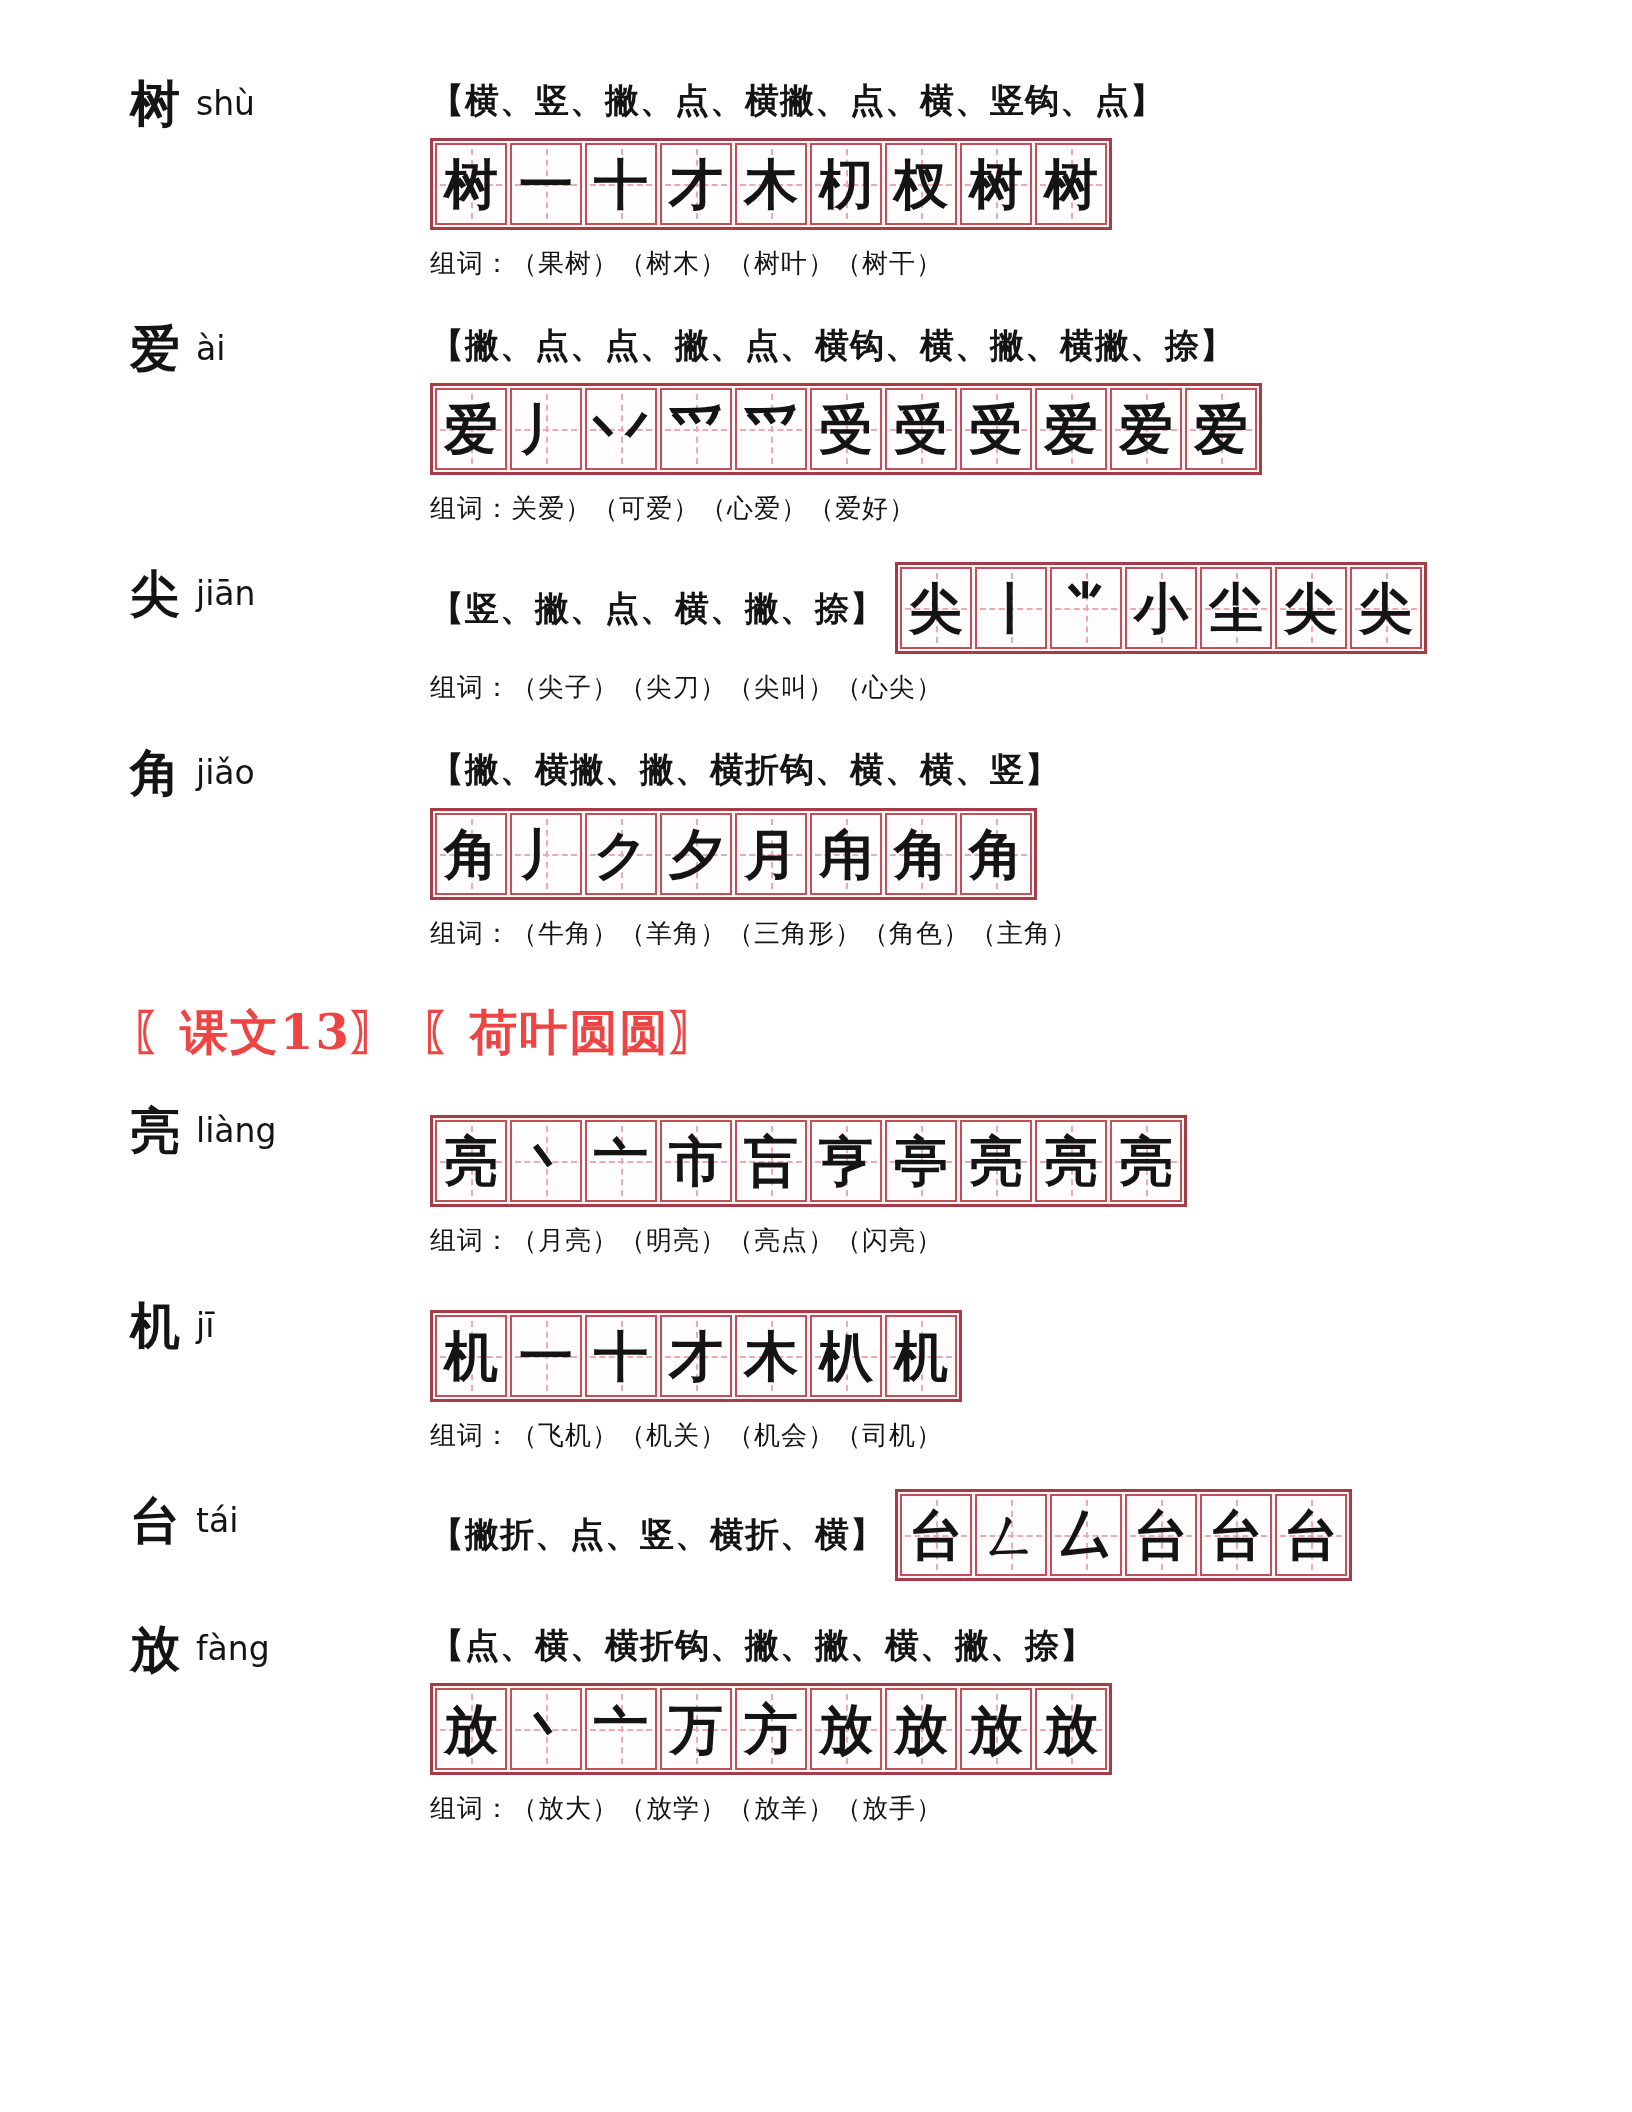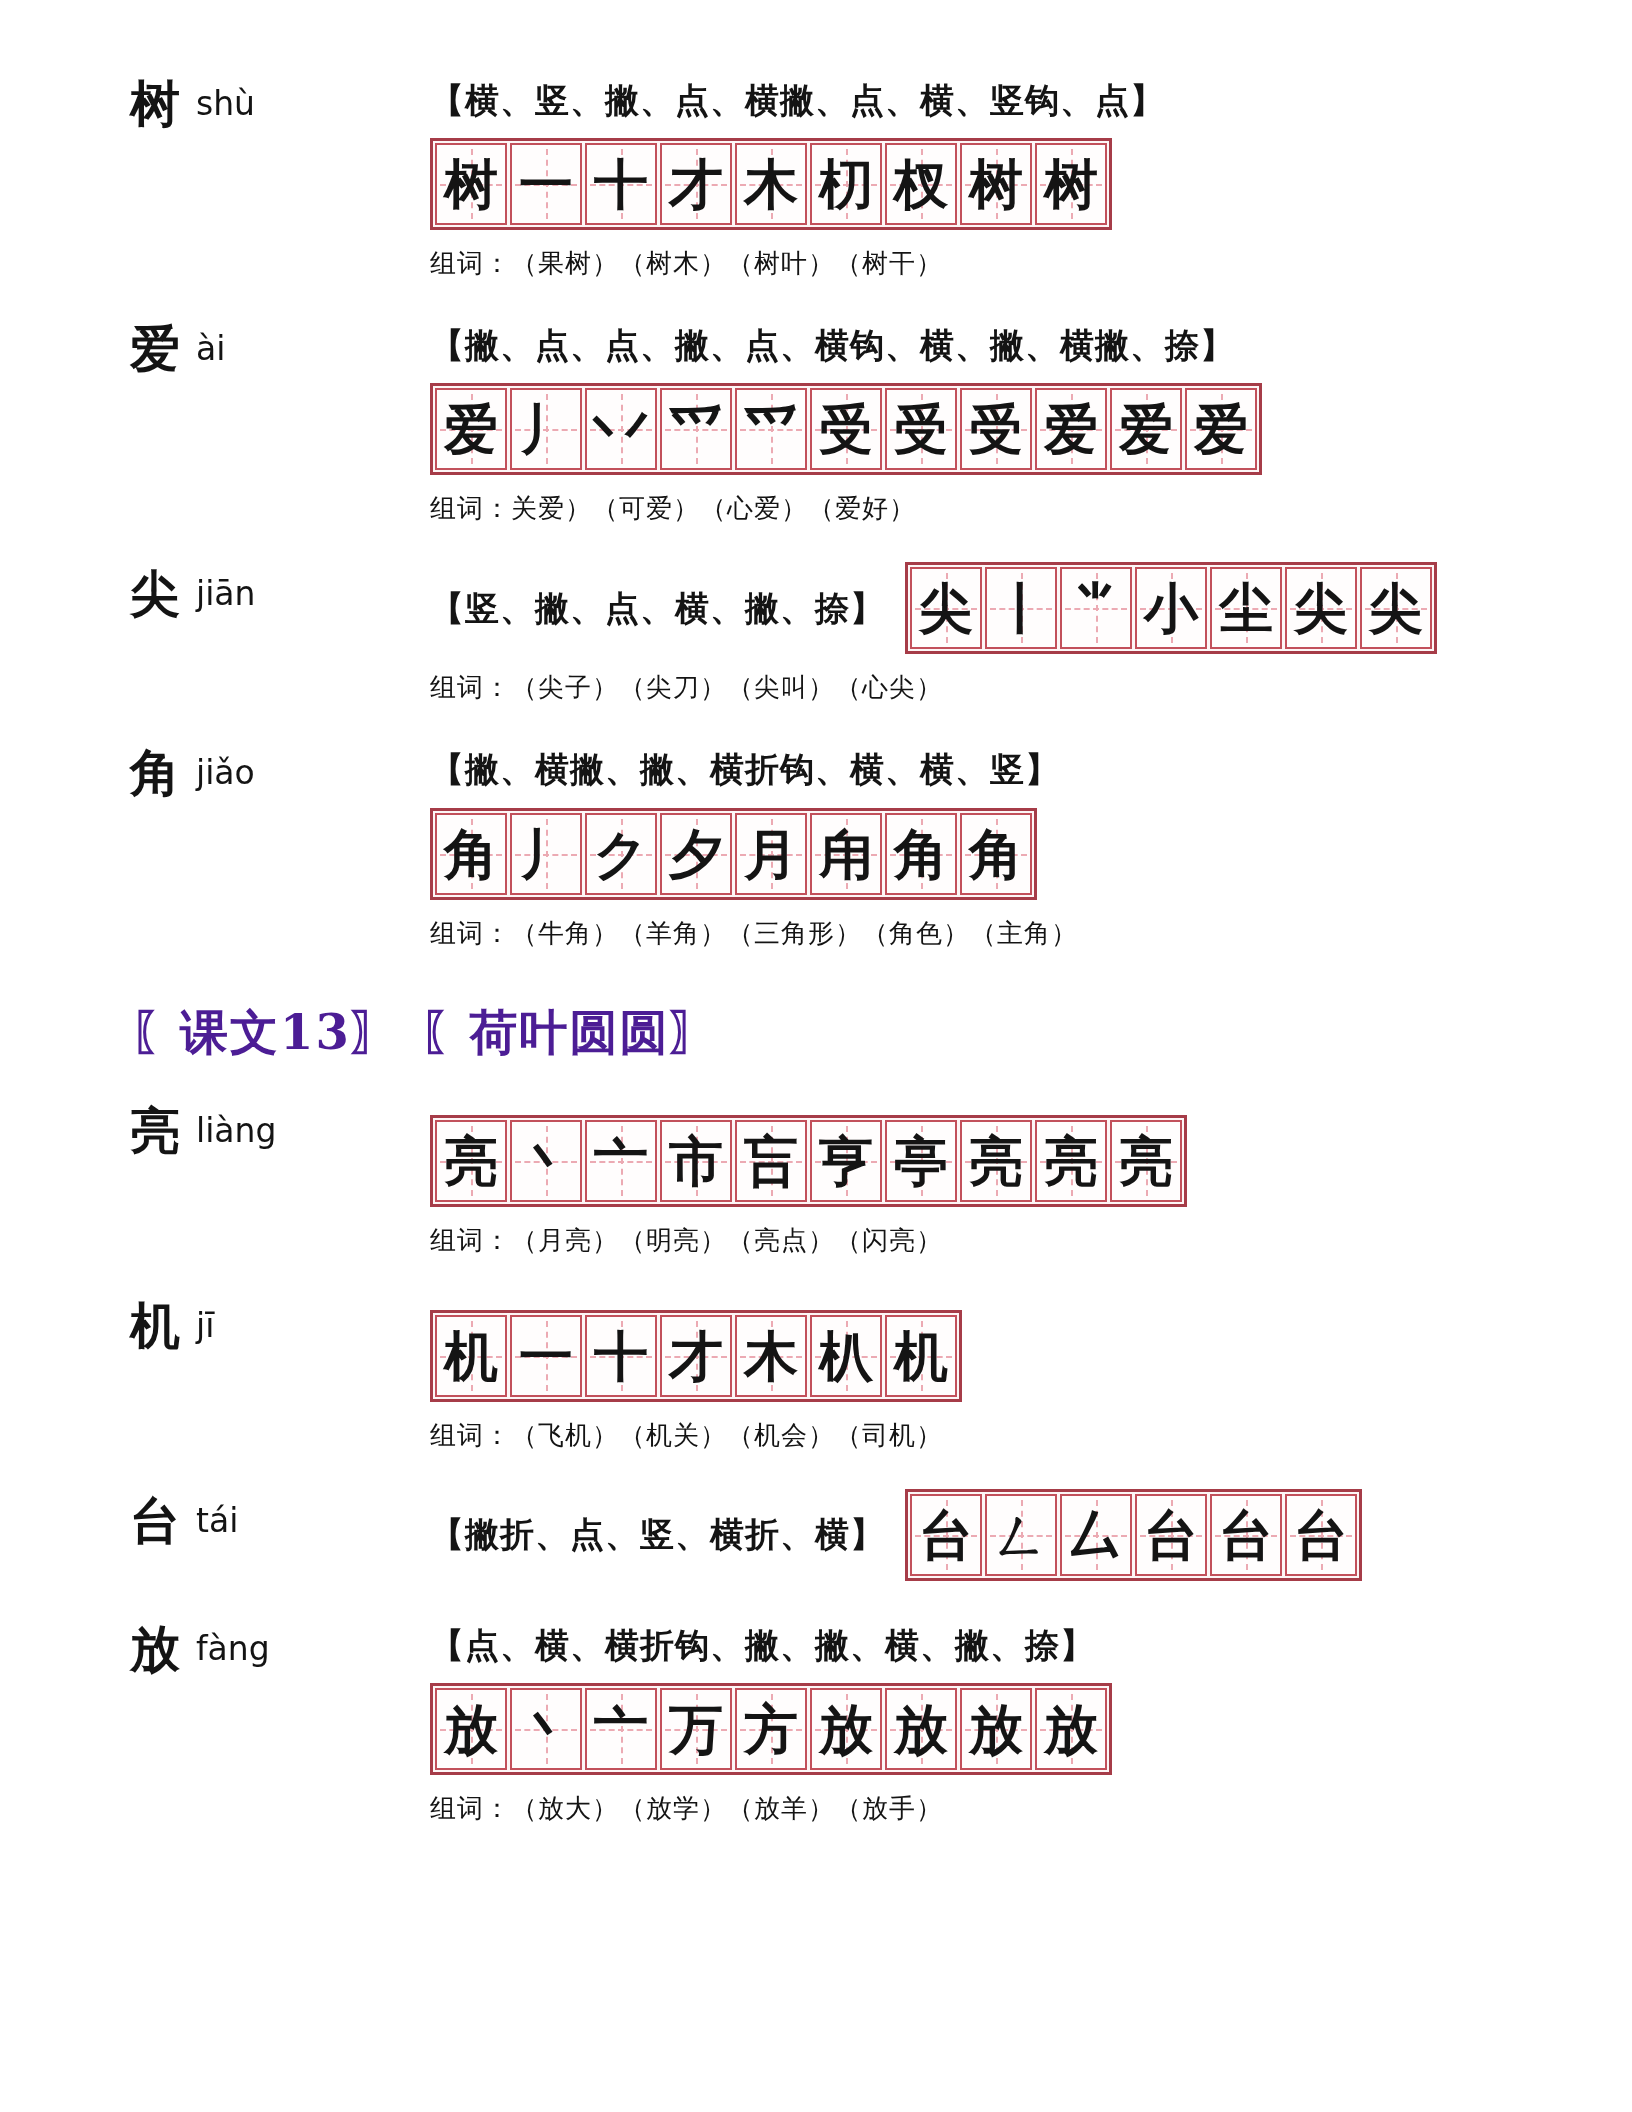--- a/index.html
+++ b/index.html
@@ -10,21 +10,21 @@
     color:#141414;
     padding:72px 60px 30px 130px;
     display:flex; flex-direction:column;
   }
   .entry { display:flex; align-items:flex-start; margin-bottom:36px; }
   .entry-head { width:300px; flex-shrink:0; display:flex; align-items:flex-start; gap:16px; padding-top:4px; }
   .entry-char { font-size:50px; font-weight:bold; line-height:1.1; }
   .entry-pinyin { font-size:33px; font-family:"DejaVu Sans","Liberation Sans",sans-serif; padding-top:8px; }
   .entry-body { flex:1; }
   .strokes-line { font-size:34px; font-weight:600; letter-spacing:1px; line-height:1.3; padding-top:6px; }
-  .inline-row { display:flex; align-items:center; gap:20px; flex-wrap:nowrap; }
+  .inline-row { display:flex; align-items:center; gap:10px; flex-wrap:nowrap; }
   .inline-row .strokes-line { padding-top:0; white-space:nowrap; }
   .stroke-grid {
     display:inline-flex; margin-top:16px;
     border:3px solid #a63c48; background:#fdf6f6; padding:2px; gap:3px;
   }
   .inline-row .stroke-grid { margin-top:0; }
   .grid-cell {
     position:relative; width:72px; height:82px;
     border:2px solid #c2505b; background:#fffdfd;
     display:flex; align-items:center; justify-content:center;
@@ -33,21 +33,21 @@
     content:""; position:absolute; left:50%; top:4px; bottom:4px;
     border-left:2px dashed #ecaab3;
   }
   .grid-cell::after {
     content:""; position:absolute; top:50%; left:3px; right:3px;
     border-top:2px dashed #ecaab3;
   }
   .cell-char { position:relative; z-index:1; font-size:54px; font-weight:bold; line-height:1; }
   .words-line { font-size:26px; margin-top:16px; letter-spacing:1px; }
   .section-heading {
-    font-size:48px; font-weight:bold; color:#4c1d95;
+    font-size:48px; font-weight:bold; color:#ef4444;
     margin:14px 0 34px 0; letter-spacing:2px;
   }
 </style>
 </head>
 <body>
 
 <div id="section1">
   <div class="entry">
     <div class="entry-head">
       <span class="entry-char">树</span>

